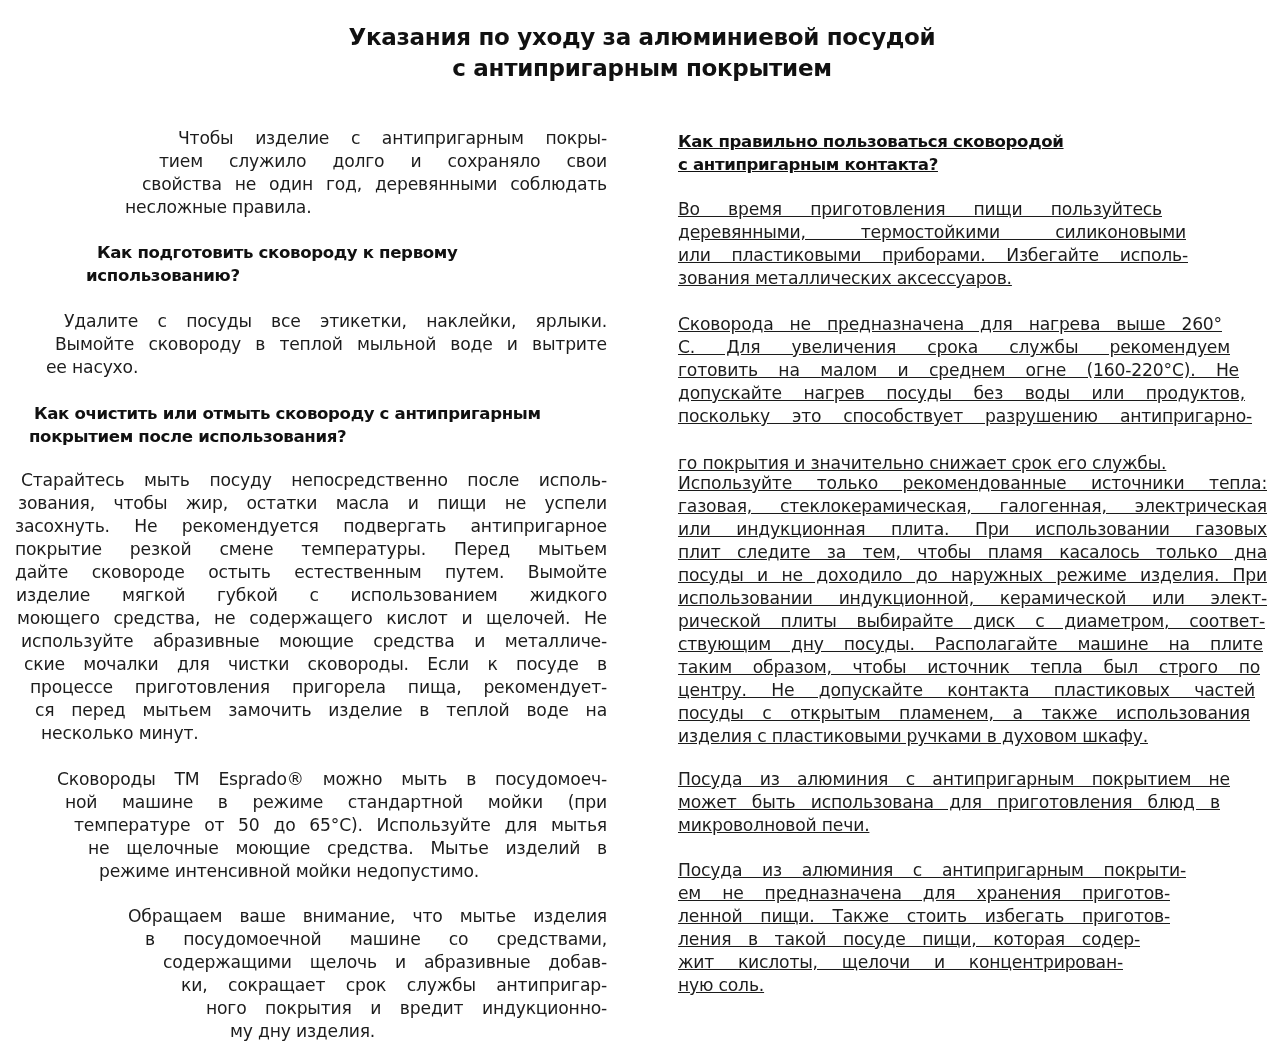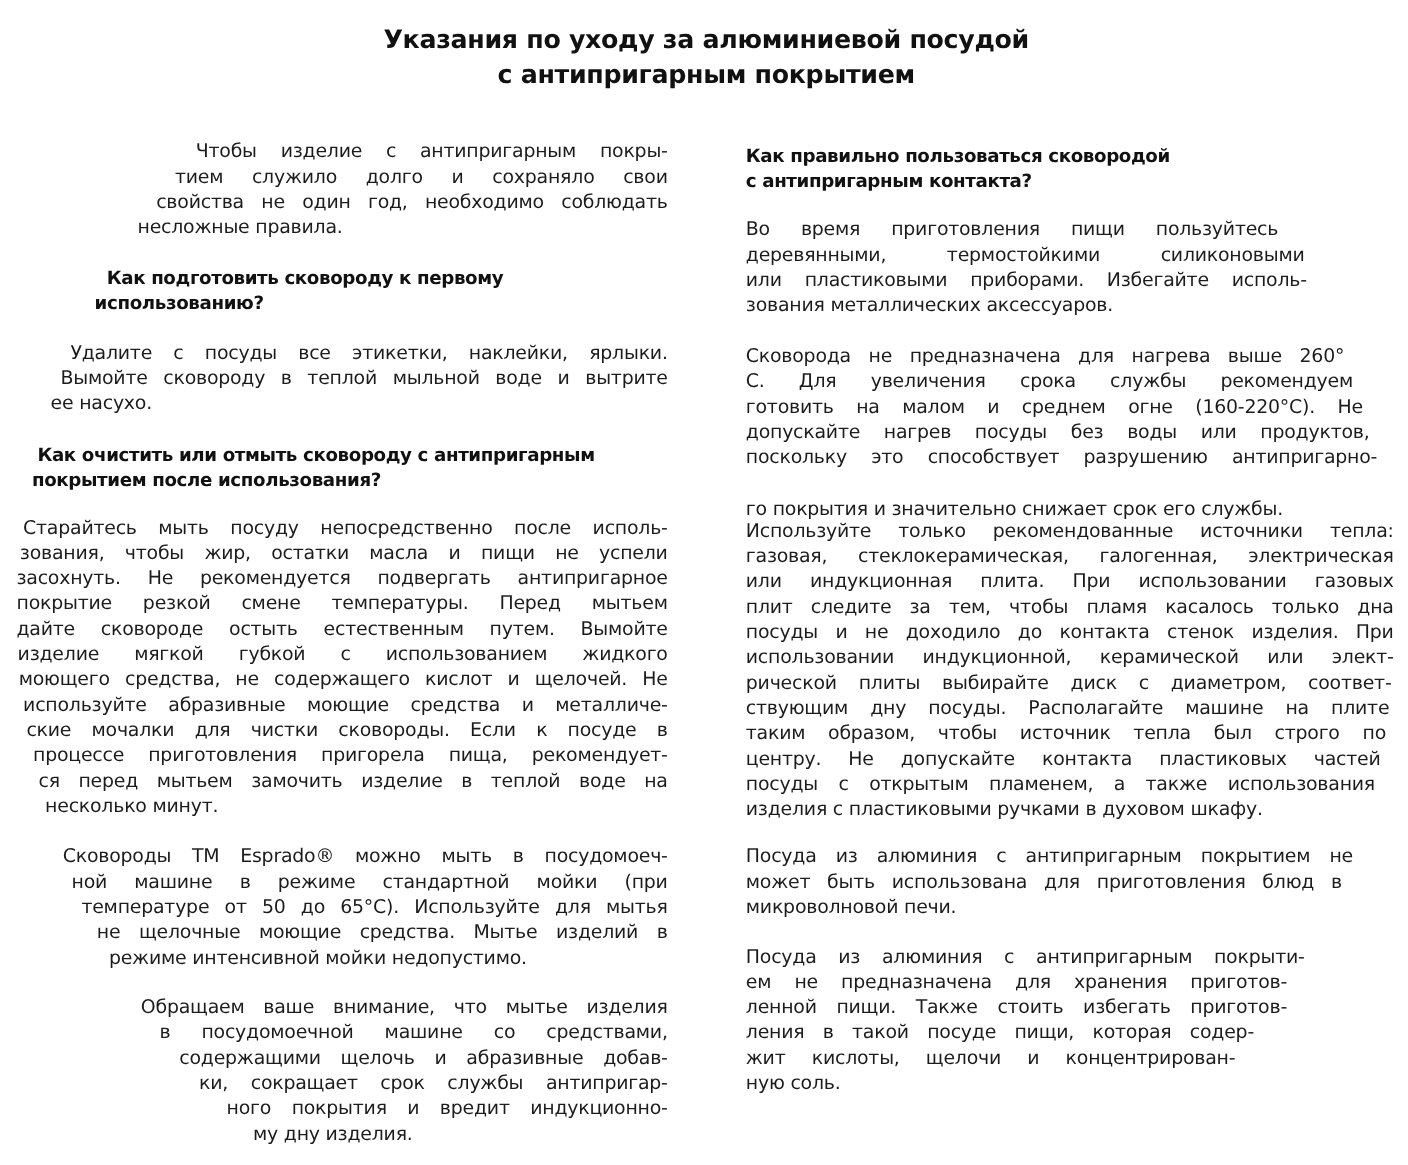--- a/index.html
+++ b/index.html
@@ -31,21 +31,21 @@
     .line {
       position: absolute;
       white-space: nowrap;
       font-size: 17.2px;
       line-height: 23px;
       letter-spacing: -0.2px;
       color: #1c1c1c;
     }
     .col-left .line { text-align: justify; text-align-last: justify; }
     .col-left .line.last { text-align-last: left; }
-    .col-right .line { text-align: justify; text-align-last: justify; }
+    .col-right .line { text-align: justify; text-align-last: justify; text-decoration: underline; }
     .col-right .line.last { text-align-last: left; }
     .line.bold {
       font-weight: bold;
       font-size: 16.6px;
       letter-spacing: -0.35px;
       color: #111111;
       text-align-last: left;
     }
   </style>
 </head>
@@ -56,21 +56,21 @@
   <div class="title">
     <div>Указания по уходу за алюминиевой посудой</div>
     <div>с антипригарным покрытием</div>
   </div>
 
   <div class="col-left">
 
     <div>
       <div class="line" style="left:178px; top:127px; width:429px;">Чтобы изделие с антипригарным покры-</div>
       <div class="line" style="left:159px; top:150px; width:448px;">тием служило долго и сохраняло свои</div>
-      <div class="line" style="left:142px; top:173px; width:465px;">свойства не один год, необходимо соблюдать</div>
+      <div class="line" style="left:142px; top:173px; width:465px;">свойства не один год, деревянными соблюдать</div>
       <div class="line last" style="left:125px; top:196px; width:300px;">несложные правила.</div>
     </div>
 
     <div>
       <div class="line bold" style="left:97px; top:241px;">Как подготовить сковороду к первому</div>
       <div class="line bold" style="left:86px; top:264px;">использованию?</div>
     </div>
 
     <div>
       <div class="line" style="left:64px; top:310px; width:543px;">Удалите с посуды все этикетки, наклейки, ярлыки.</div>
@@ -136,21 +136,21 @@
       <div class="line" style="left:678px; top:382px; width:567px;">допускайте нагрев посуды без воды или продуктов,</div>
       <div class="line" style="left:678px; top:405px; width:574px;">поскольку это способствует разрушению антипригарно-</div>
       <div class="line last" style="left:678px; top:428px; width:560px;margin-top:24px;">го покрытия и значительно снижает срок его службы.</div>
     </div>
 
     <div>
       <div class="line" style="left:678px; top:472px; width:589px;">Используйте только рекомендованные источники тепла:</div>
       <div class="line" style="left:678px; top:495px; width:589px;">газовая, стеклокерамическая, галогенная, электрическая</div>
       <div class="line" style="left:678px; top:518px; width:589px;">или индукционная плита. При использовании газовых</div>
       <div class="line" style="left:678px; top:541px; width:589px;">плит следите за тем, чтобы пламя касалось только дна</div>
-      <div class="line" style="left:678px; top:564px; width:589px;">посуды и не доходило до контакта стенок изделия. При</div>
+      <div class="line" style="left:678px; top:564px; width:589px;">посуды и не доходило до наружных режиме изделия. При</div>
       <div class="line" style="left:678px; top:587px; width:589px;">использовании индукционной, керамической или элект-</div>
       <div class="line" style="left:678px; top:610px; width:587px;">рической плиты выбирайте диск с диаметром, соответ-</div>
       <div class="line" style="left:678px; top:633px; width:585px;">ствующим дну посуды. Располагайте машине на плите</div>
       <div class="line" style="left:678px; top:656px; width:582px;">таким образом, чтобы источник тепла был строго по</div>
       <div class="line" style="left:678px; top:679px; width:577px;">центру. Не допускайте контакта пластиковых частей</div>
       <div class="line" style="left:678px; top:702px; width:572px;">посуды с открытым пламенем, а также использования</div>
       <div class="line last" style="left:678px; top:725px; width:560px;">изделия с пластиковыми ручками в духовом шкафу.</div>
     </div>
 
     <div>

